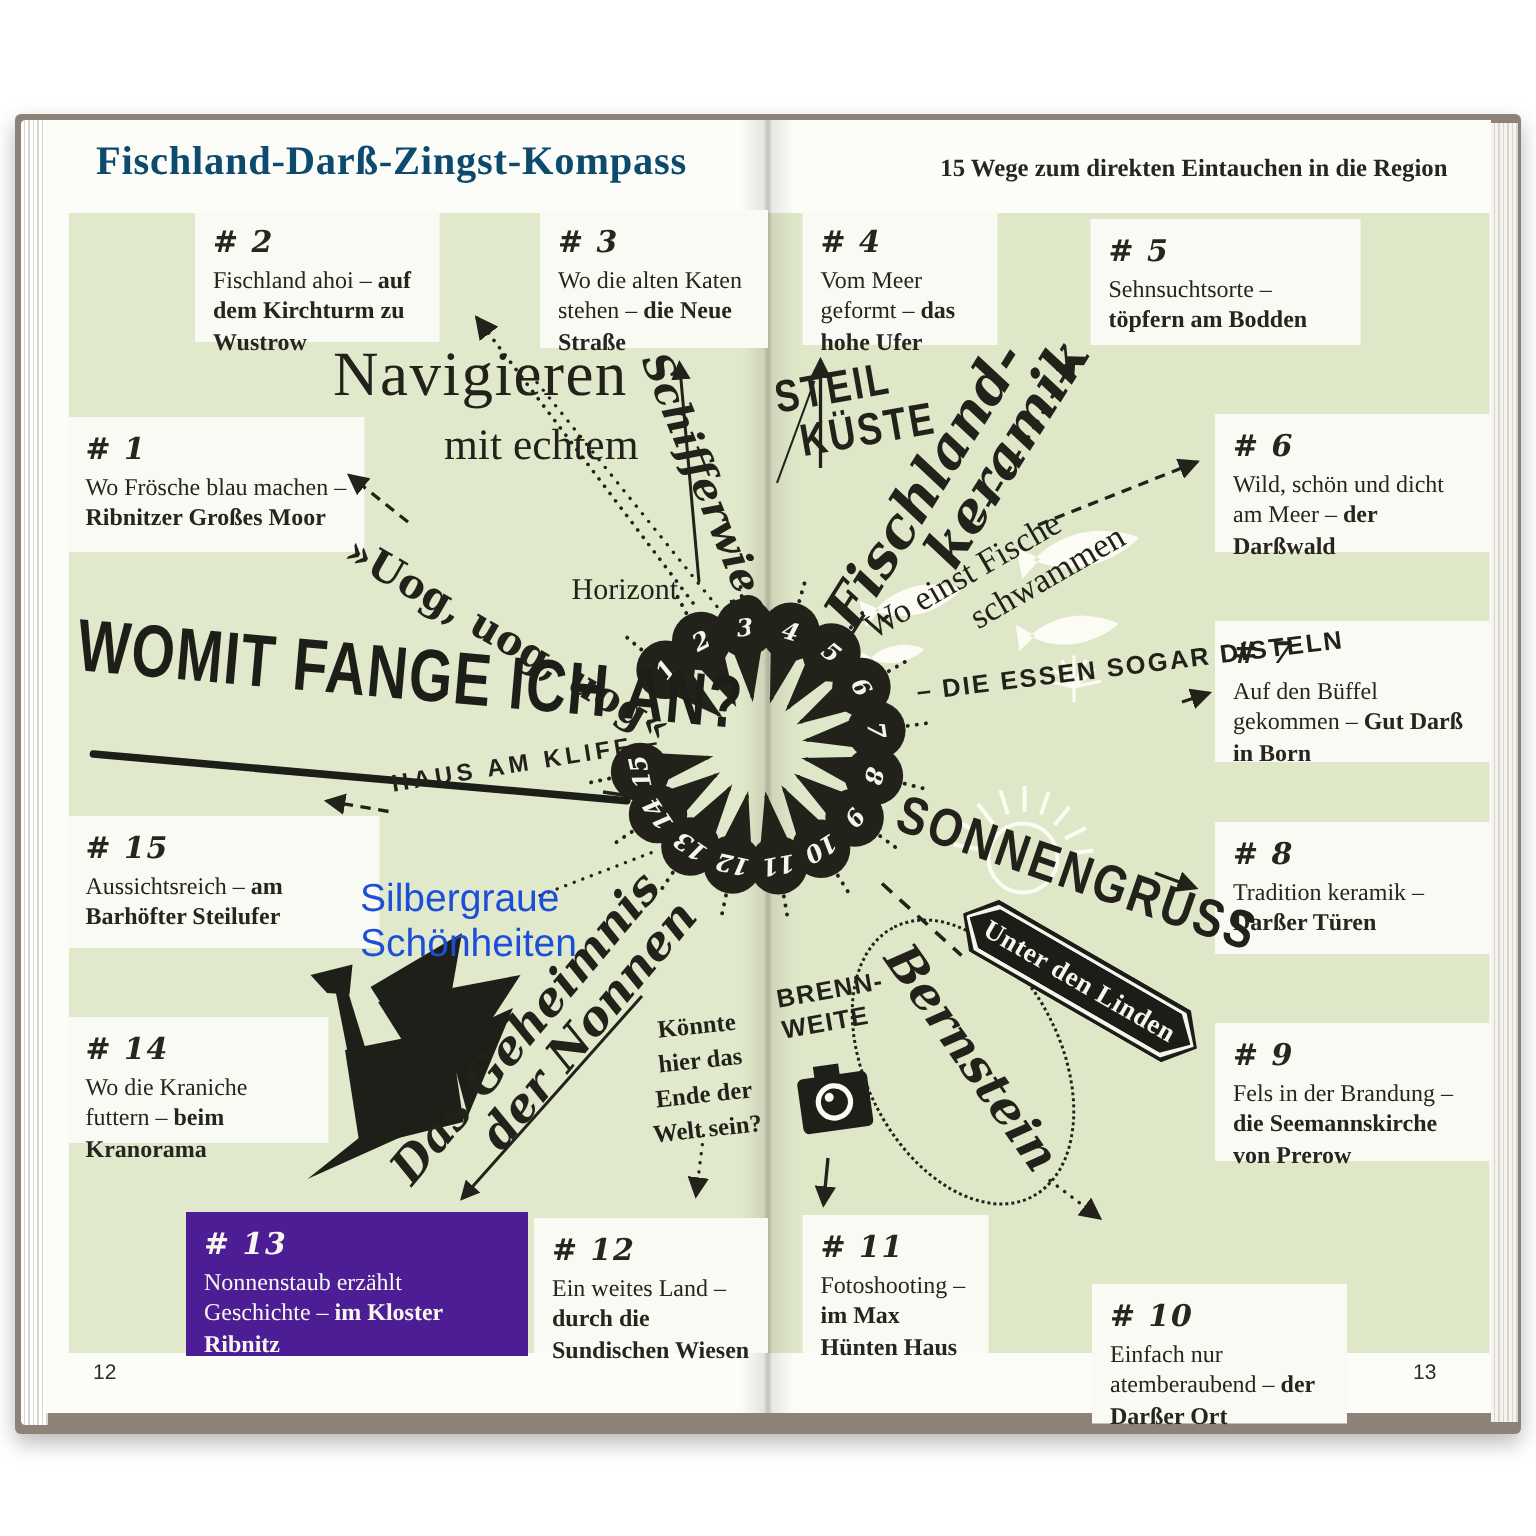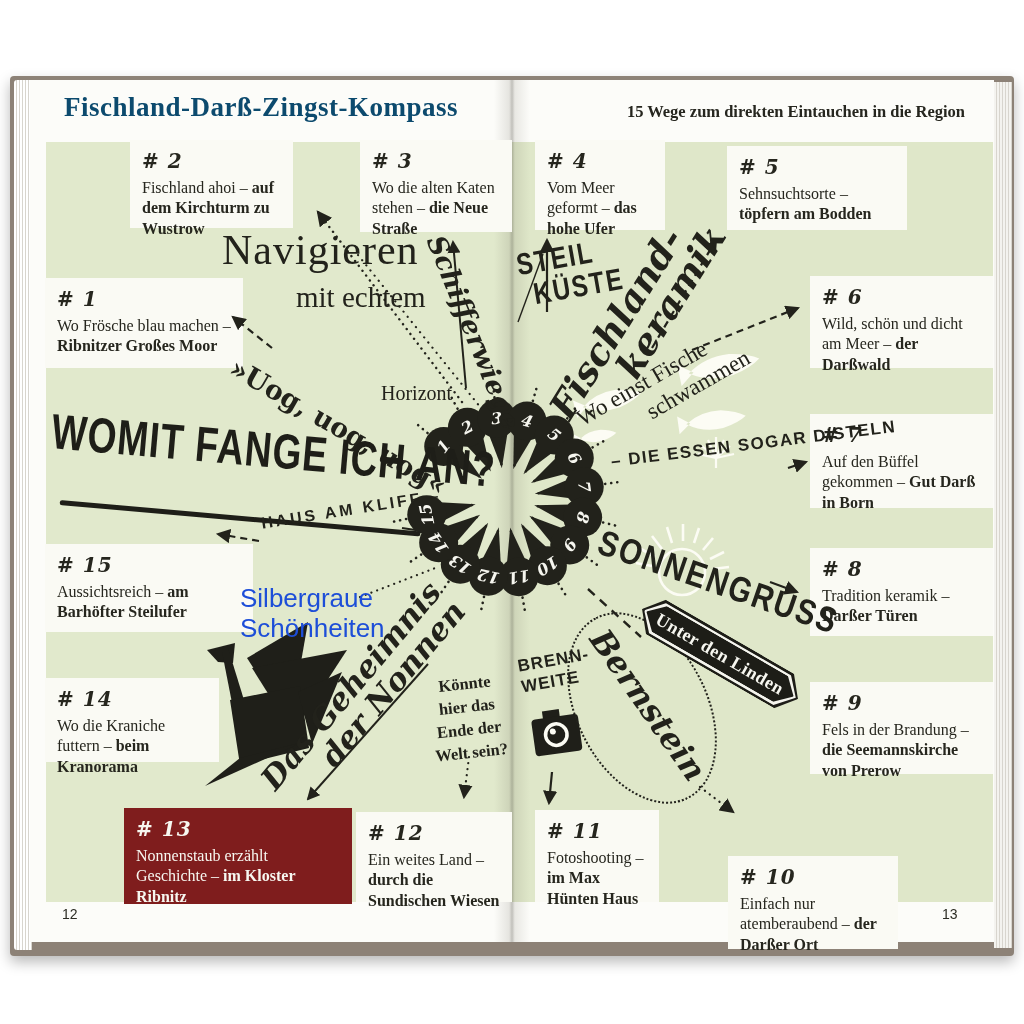--- a/index.html
+++ b/index.html
@@ -26,21 +26,21 @@
         letter-spacing:.5px;color:#0c4a6e;}
   .hdrR{position:absolute;left:512px;top:102px;width:453px;text-align:right;
         font:700 16.5px "Liberation Serif",serif;color:#26261f;}
   .folio{position:absolute;font:400 14px "Liberation Sans",sans-serif;color:#2c2c24;}
   .folio.l{left:62px;top:906px;} .folio.r{left:942px;top:906px;}
   
   .card{position:absolute;background:#fafaf4;color:#26261e;box-sizing:border-box;
         padding:9px 12px;font-family:"Liberation Serif",serif;}
   .card .num{font:italic 700 20px "DejaVu Serif",serif;letter-spacing:1px;margin-bottom:5px;}
   .card .txt{font-size:16px;line-height:1.27;}
-  .card.dark{background:#7f1d1d;color:#f7f7f0;}
+  .card.dark{background:#4c1d95;color:#f7f7f0;}
   .c1{left:45px;top:278px;width:198px;height:90px;}
   .c2{left:130px;top:140px;width:163px;height:88px;}
   .c3{left:360px;top:140px;width:152px;height:92px;}
   .c4{left:535px;top:140px;width:130px;height:90px;}
   .c5{left:727px;top:146px;width:180px;height:84px;}
   .c6{left:810px;top:276px;width:183px;height:92px;}
   .c7{left:810px;top:414px;width:183px;height:94px;}
   .c8{left:810px;top:548px;width:183px;height:88px;}
   .c9{left:810px;top:682px;width:183px;height:92px;}
   .c10{left:728px;top:812px;width:170px;height:93px;margin-top:44px;}

